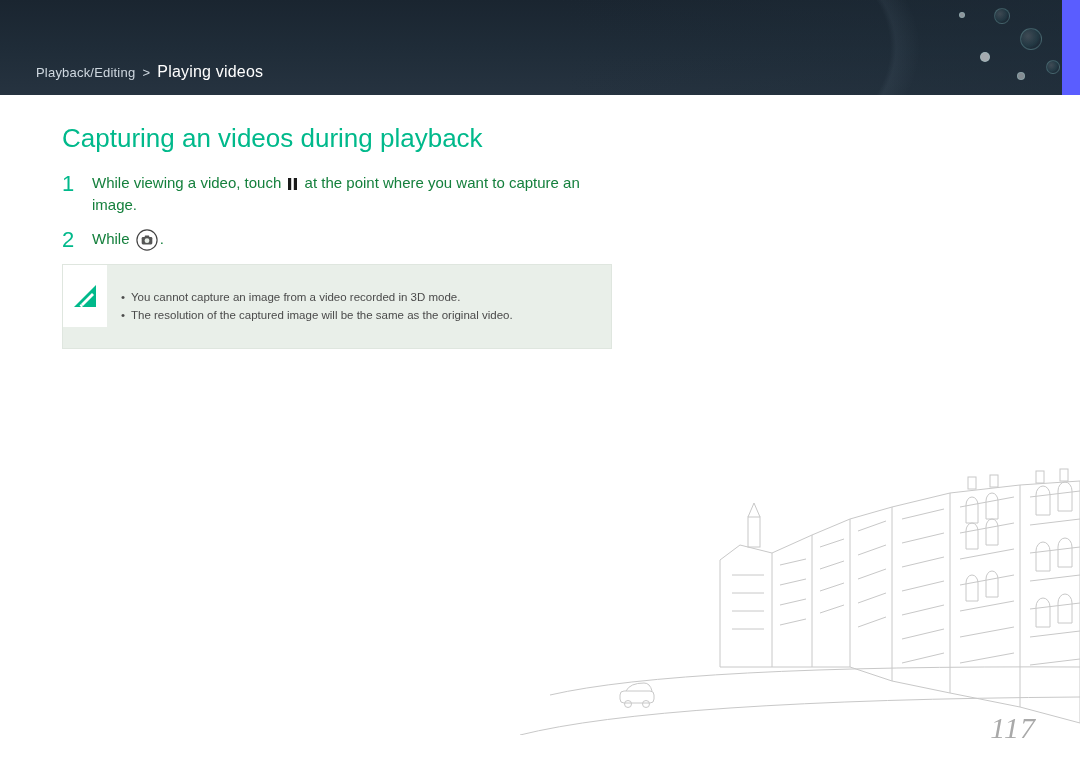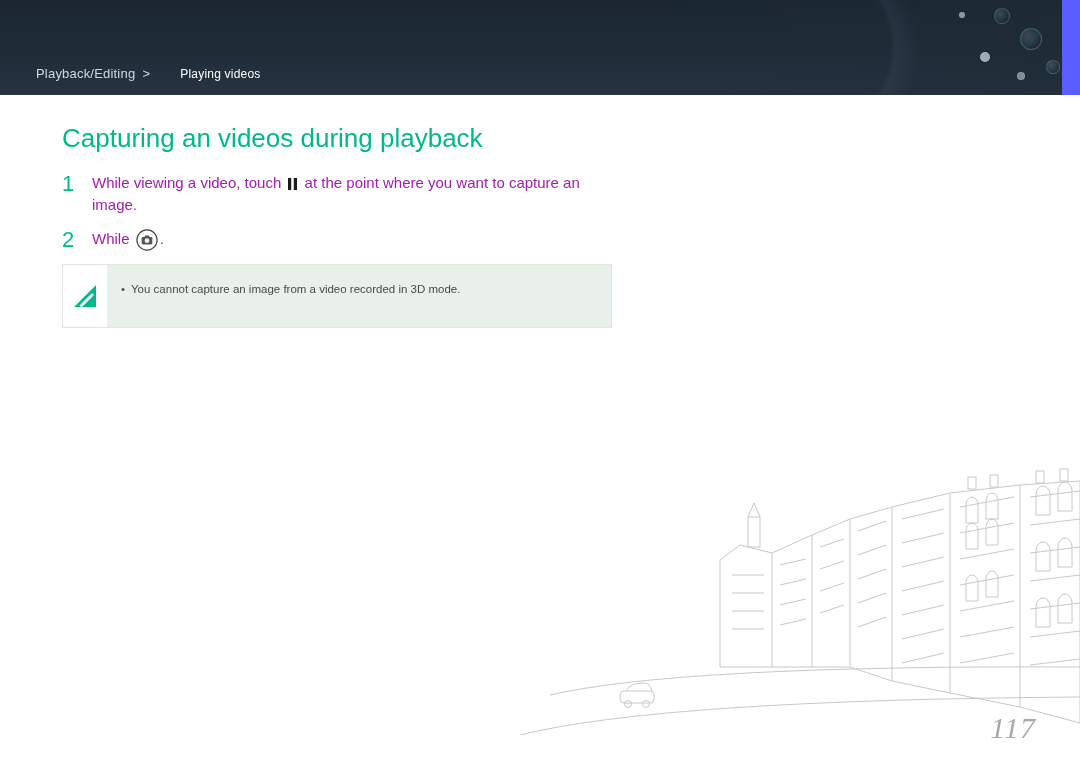--- a/index.html
+++ b/index.html
@@ -27,42 +27,42 @@
   .side-tab {
     position:absolute; top:0; right:0; width:18px; height:95px;
     background:#5a5dff;
   }
   .breadcrumb {
     position:absolute; left:36px; bottom:14px;
     font-size:14px; color:#d8e0e8; letter-spacing:0.2px;
   }
   .breadcrumb .crumb-parent { font-size:13px; color:#cfd8e0; }
   .breadcrumb .crumb-sep { font-size:13px; color:#cfd8e0; margin:0 3px; }
-  .breadcrumb .crumb-current { font-size:12px; color:#ffffff; font-weight:400;margin-left:23px; }
+  .breadcrumb .crumb-current { font-size:16px; color:#ffffff; font-weight:400; }
 
   .content { padding: 28px 52px 0 62px; position:relative; }
   .section-heading { color:#00b98b; font-weight:400; font-size:26px; margin-bottom:18px; }
 
   .step { display:flex; margin-bottom:12px; max-width:560px; }
   .step-num { flex:0 0 30px; color:#00b98b; font-size:22px; font-weight:300; font-family: "Segoe UI", Arial, sans-serif; line-height:1.1; }
-  .step-body { flex:1; font-size:15px; color:#a21caf; line-height:1.45; }
+  .step-body { flex:1; font-size:15px; color:#15803d; line-height:1.45; }
   .inline-icon { display:inline-flex; vertical-align:middle; margin:0 2px; }
   .pause-icon svg { width:11px; height:12px; }
   .camera-btn-icon svg { width:22px; height:22px; vertical-align:-5px; }
 
   .note-box {
     display:flex; align-items:flex-start;
     background:#e9efe9; border:1px solid #dfe6df;
     width:550px; margin-top:10px; padding:0;
   }
   .note-icon-cell {
     flex:0 0 44px; height:62px; display:flex; align-items:center; justify-content:center;
     background:#fff;
   }
-  .note-list { flex:1; padding:16px 14px; font-size:11.5px; color:#4a4a4a; line-height:1.55; }
+  .note-list { flex:1; padding:24px 14px; font-size:11.5px; color:#4a4a4a; line-height:1.55; }
   .note-list li { list-style:none; position:relative; padding-left:10px; }
   .note-list li::before { content:"•"; position:absolute; left:0; top:0; color:#4a4a4a; }
 
   .illustration {
     position:absolute; right:0; bottom:30px; width:560px; height:300px;
     pointer-events:none;
   }
 
   .page-number {
     position:absolute; right:44px; bottom:20px;
@@ -121,20 +121,21 @@
   <div class="note-box">
     <div class="note-icon-cell">
       <svg width="28" height="28" viewBox="0 0 28 28">
         <polygon points="3,25 25,3 25,25" fill="#00b98b"></polygon>
         <path d="M10 22 L21 11 L23 13 L12 24 Z" fill="#ffffff"></path>
         <path d="M8.5 23.5 L10 22 L12 24 L10.5 25.5 Z" fill="#ffffff"></path>
       </svg>
     </div>
     <ul class="note-list">
       <li>You cannot capture an image from a video recorded in 3D mode.</li>
+      <li>The resolution of the captured image will be the same as the original video.</li>
     </ul>
   </div>
 </div>
 
 <div class="illustration">
   <svg viewBox="0 0 560 300" width="560" height="300">
     <g stroke="#c8c8c8" stroke-width="1" fill="none">
 
       <path d="M30 260 Q160 230 560 232"></path>
       <path d="M0 300 Q140 265 560 262"></path>

